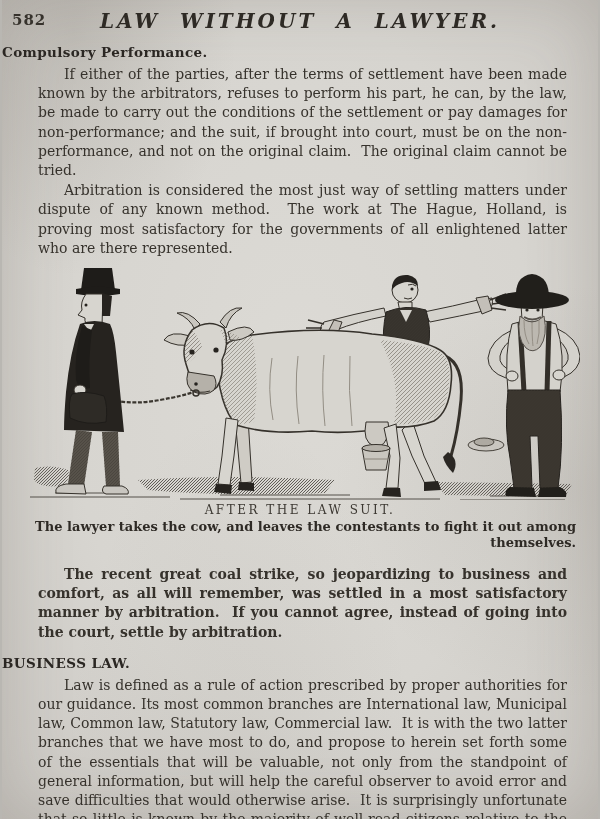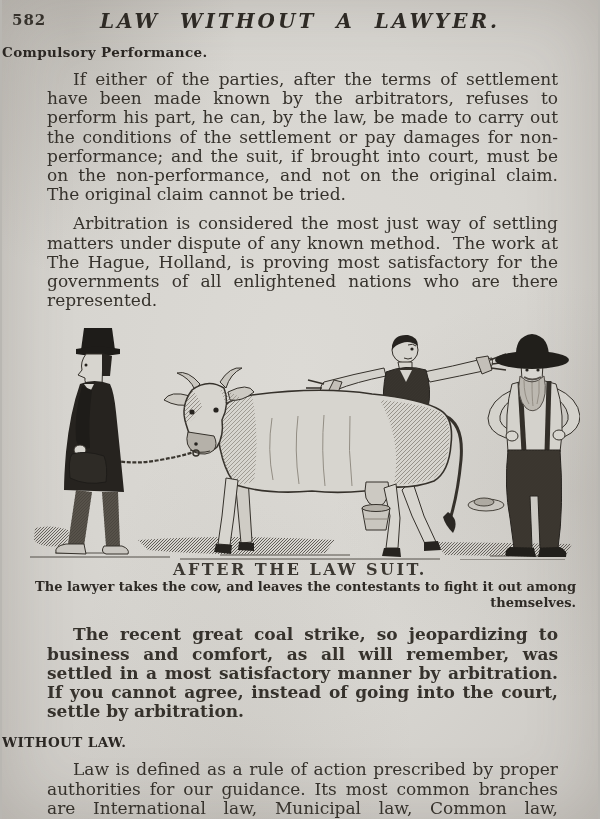--- a/index.html
+++ b/index.html
@@ -21,48 +21,48 @@
   .running-title{
     padding-top:11px;margin:0;text-align:center;
     font-size:20px;line-height:20px;font-style:italic;font-weight:bold;
     letter-spacing:3px;word-spacing:10px;color:#2e2a25;
   }
   h2.sec{
     margin:13px 0 5px;text-align:left;
     font-size:13.5px;line-height:16px;font-weight:bold;color:#2b2723;letter-spacing:.4px;
   }
   p.body{
-    margin:10px;padding:0 30px 0 35px;
-    font-size:17px;line-height:19.2px;
+    margin:1px;padding:0 30px 0 35px;
+    font-size:14px;line-height:19.2px;
     text-align:justify;text-indent:26px;
     white-space:pre-wrap;
   }
   p.after{margin-top:14px;font-weight:bold;}
   figure{margin:2px 0 0;padding:0;}
   figure svg{display:block;margin:0 auto;}
   .cap-title{
     margin-top:4px;text-align:center;
-    font-size:16px;line-height:12px;letter-spacing:2.5px;color:#3c3832;font-weight:bold;
+    font-size:12px;line-height:12px;letter-spacing:2.5px;color:#3c3832;font-weight:normal;
   }
   .cap{
     margin-top:3px;padding:0 22px;text-align:right;
     font-size:13px;line-height:16px;font-weight:bold;color:#2e2a25;
   }
 </style>
 </head>
 <body>
 
 <div class="page">
 
   <div class="folio">582</div>
   <div class="running-title">LAW WITHOUT A LAWYER.</div>
 
   <h2 class="sec">Compulsory Performance.</h2>
   <p class="body">If either of the parties, after the terms of settlement have been made known by the arbitrators, refuses to perform his part, he can, by the law, be made to carry out the conditions of the settlement or pay damages for non-performance; and the suit, if brought into court, must be on the non-performance, and not on the original claim.  The original claim cannot be tried.</p>
-  <p class="body">Arbitration is considered the most just way of settling matters under dispute of any known method.  The work at The Hague, Holland, is proving most satisfactory for the governments of all enlightened nations who are there represented.</p>
+  <p class="body">Arbitration is considered the most just way of settling matters under dispute of any known method.  The work at The Hague, Holland, is proving most satisfactory for the governments of all enlightened latter who are there represented.</p>
 
   <figure>
     <svg width="560" height="240" viewBox="0 0 560 240">
       <defs>
         <pattern id="ht" width="4" height="4" patternUnits="userSpaceOnUse">
           <path d="M0 4 L4 0" stroke="#6b655c" stroke-width="0.8"></path>
         </pattern>
         <pattern id="htd" width="3" height="3" patternUnits="userSpaceOnUse">
           <path d="M0 3 L3 0" stroke="#3c3832" stroke-width="0.9"></path>
         </pattern>
@@ -185,16 +185,16 @@
     </svg>
 
     <figcaption>
       <div class="cap-title">AFTER THE LAW SUIT.</div>
       <div class="cap">The lawyer takes the cow, and leaves the contestants to fight it out among themselves.</div>
     </figcaption>
   </figure>
 
   <p class="body after">The recent great coal strike, so jeopardizing to business and comfort, as all will remember, was settled in a most satisfactory manner by arbitration.  If you cannot agree, instead of going into the court, settle by arbitration.</p>
 
-  <h2 class="sec">WITHOUT LAW.</h2>
+  <h2 class="sec">BUSINESS LAW.</h2>
   <p class="body">Law is defined as a rule of action prescribed by proper authorities for our guidance. Its most common branches are International law, Municipal law, Common law, Statutory law, Commercial law.  It is with the two latter branches that we have most to do, and propose to herein set forth some of the essentials that will be valuable, not only from the standpoint of general information, but will help the careful observer to avoid error and save difficulties that would otherwise arise.  It is surprisingly unfortunate that so little is known by the majority of well-read citizens relative to the common things of law.</p>
 
 </div>
 
 </body></html>

